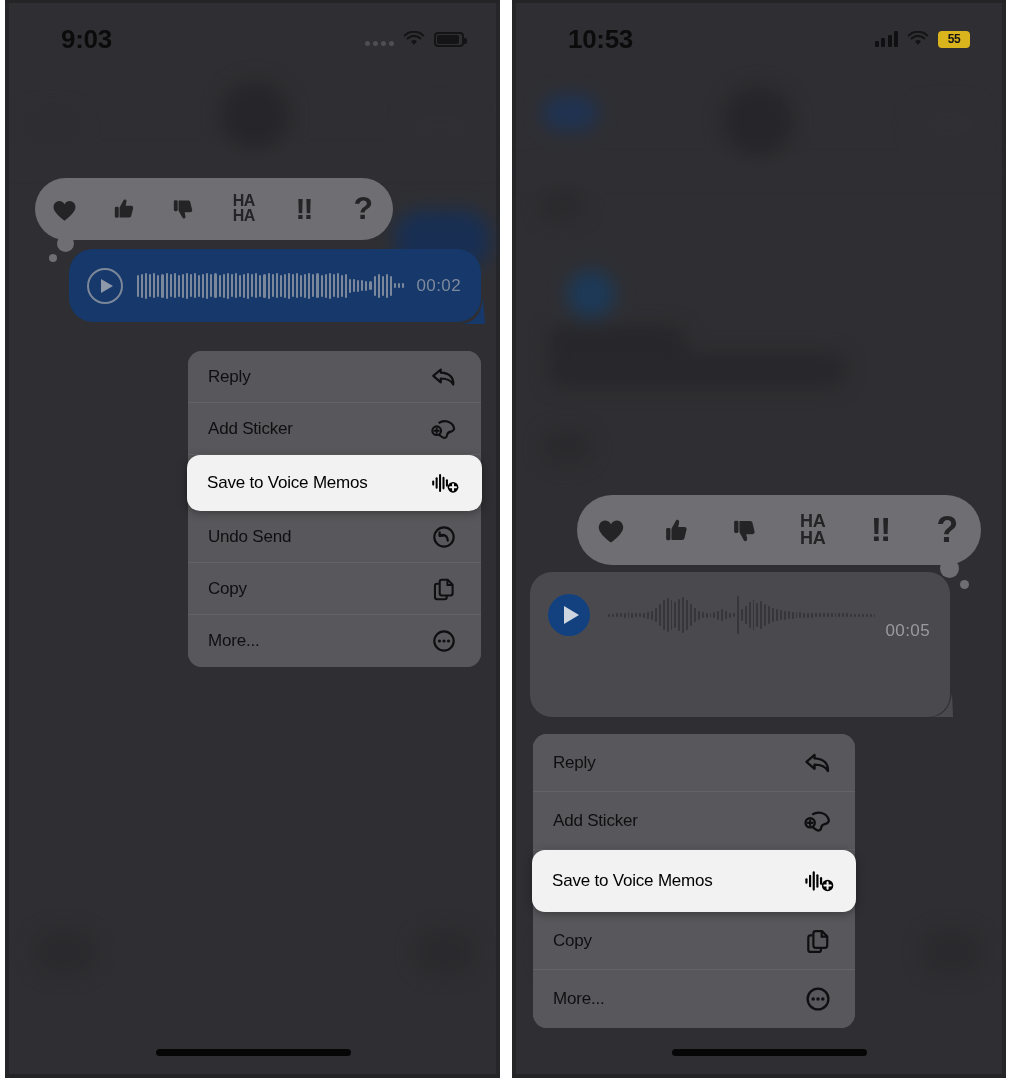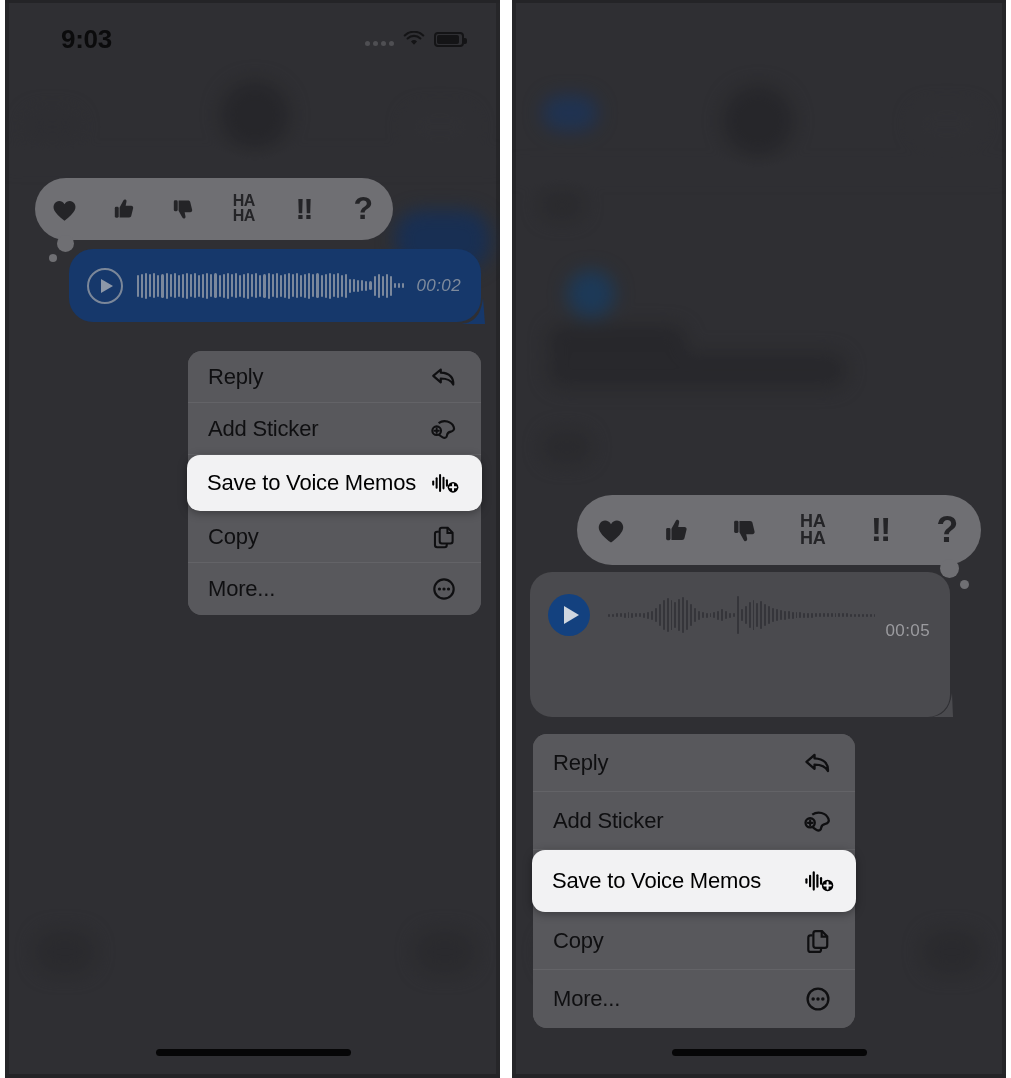--- a/index.html
+++ b/index.html
@@ -211,21 +211,21 @@
     position:absolute; inset:0; border-radius:14px;
     background: #58585c; overflow:hidden;
   }
   .mi {
     position: relative;
     display:flex; align-items:center; justify-content: space-between;
     padding: 0 20px 0 20px;
     color: #0f0f11;
     z-index: 2;
   }
-  .mi .lbl { font-size: 22px; letter-spacing:-0.2px; }
+  .mi .lbl { font-size: 17px; letter-spacing:-0.2px; }
   .mi .ico { width: 34px; height: 34px; display:flex; align-items:center; justify-content:center; flex:none; }
   .mi.sep::after {
     content:""; position:absolute; left:0; right:0; bottom:0; height:1px;
     background: rgba(255,255,255,0.07);
   }
   .mi.highlight {
     background: #f2f2f3;
     border-radius: 13px;
     z-index: 3;
     box-shadow: 0 2px 10px rgba(0,0,0,0.35);
@@ -382,21 +382,21 @@
             <i style="height: 9px; background: rgb(123, 136, 156);"></i>
             <i style="height: 20px; background: rgb(123, 136, 156);"></i>
             <i style="height: 24px; background: rgb(123, 136, 156);"></i>
             <i style="height: 20px; background: rgb(123, 136, 156);"></i>
             <i style="height: 24px; background: rgb(123, 136, 156);"></i>
             <i style="height: 20px; background: rgb(123, 136, 156);"></i>
             <i style="height: 5px; background: rgb(123, 136, 156);"></i>
             <i style="height: 5px; background: rgb(123, 136, 156);"></i>
             <i style="height: 5px; background: rgb(123, 136, 156);"></i>
           </div>
-        <div class="dur" style="color:#7e8a9c;font-style:italic;">00:02</div>
+        <div class="dur" style="color:#7e8a9c;">00:02</div>
         <div class="tail"></div>
       </div>
 
       <div class="ctxmenu" style="left:183px; top:351px; width:293px;">
         <div class="bgcard"></div>
         <div class="mi sep" style="height:52px;">
           <span class="lbl">Reply</span>
           <span class="ico">
             <svg viewBox="0 0 26 24" width="28" height="26">
               <path d="M10 5 L3 11 L10 17 v-3.6 c6 0 9.6 1.6 11.6 5.6 .4-6.6-3.4-10.6-11.6-11 Z" fill="none" stroke="#0f0f11" stroke-width="2" stroke-linejoin="round"></path>
@@ -419,20 +419,30 @@
             <svg viewBox="0 0 28 24" width="30" height="26">
               <g stroke="#000" stroke-width="1.9" stroke-linecap="round">
                 <path d="M3 10.5 v3"></path>
                   <path d="M6.2 7.5 v9"></path>
                   <path d="M9.4 4.5 v15"></path>
                 <path d="M12.6 7 v10"></path>
                   <path d="M15.8 9.5 v5"></path>
               </g>
               <circle cx="21.5" cy="16" r="5" fill="#000"></circle>
               <path d="M21.5 13.2 v5.6 M18.7 16 h5.6" stroke="#f2f2f3" stroke-width="1.8" stroke-linecap="round"></path>
+            </svg>
+          </span>
+        </div>
+        <div class="mi sep" style="height:52px;">
+          <span class="lbl">Undo Send</span>
+          <span class="ico">
+            <svg viewBox="0 0 26 24" width="28" height="26">
+              <circle cx="13" cy="12" r="9" fill="none" stroke="#0f0f11" stroke-width="2"></circle>
+              <path d="M16.5 15.5 C16.5 10.5 12 9 9.5 10.5" fill="none" stroke="#0f0f11" stroke-width="2" stroke-linecap="round"></path>
+              <path d="M9 7.6 L8.8 11 L12.2 10.8" fill="none" stroke="#0f0f11" stroke-width="2" stroke-linecap="round" stroke-linejoin="round"></path>
             </svg>
           </span>
         </div>
         <div class="mi sep" style="height:52px;">
           <span class="lbl">Copy</span>
           <span class="ico">
             <svg viewBox="0 0 26 24" width="28" height="26">
               <path d="M11 3.5 h5.5 L21 8 v8 a2 2 0 0 1-2 2 h-8 a2 2 0 0 1-2-2 V5.5 a2 2 0 0 1 2-2 Z" fill="none" stroke="#0f0f11" stroke-width="1.9"></path>
               <path d="M16.2 3.6 v4.6 h4.6" fill="none" stroke="#0f0f11" stroke-width="1.9"></path>
               <path d="M15.6 18.2 v1.3 a2 2 0 0 1-2 2 h-7 a2 2 0 0 1-2-2 V9.2 a2 2 0 0 1 2-2 h1.6" fill="none" stroke="#0f0f11" stroke-width="1.9"></path>
@@ -473,20 +483,39 @@
         <div class="blob" style="left:55px;  top:270px; width:48px; height:48px; border-radius:50%; background:#214a74;"></div>
         <div class="blob" style="left:35px;  top:325px; width:140px; height:34px; background:#303034;"></div>
         <div class="blob" style="left:35px;  top:352px; width:300px; height:36px; background:#313135;"></div>
         <div class="blob" style="left:30px;  top:430px; width:50px; height:34px; background:#343438;"></div>
         <div class="blob" style="left:30px;  top:930px; width:60px; height:44px; background:#343438;"></div>
         <div class="blob" style="left:410px; top:930px; width:60px; height:44px; background:#343438;"></div>
       </div>
 
       <div class="dim"></div>
 
+      <div class="statusbar">
+        <div class="clock">10:53</div>
+        <div class="status-right">
+          <div class="bars-signal">
+            <i></i>
+              <i></i>
+              <i></i>
+              <i></i>
+          </div>
+          <div class="wifi">
+            <svg viewBox="0 0 24 18" width="22" height="16">
+              <path d="M12 15.4 L8.6 11.9 a4.9 4.9 0 0 1 6.8 0 Z" fill="#141416"></path>
+              <path d="M4.8 8.4 a10.4 10.4 0 0 1 14.4 0" stroke="#141416" stroke-width="2.4" fill="none" stroke-linecap="round"></path>
+              <path d="M1.6 5.0 a15.1 15.1 0 0 1 20.8 0" stroke="#141416" stroke-width="2.4" fill="none" stroke-linecap="round"></path>
+            </svg>
+          </div>
+          <div class="battery-pct">55</div>
+        </div>
+      </div>
 
       <div class="tapbar" style="left:65px; top:495px; width:404px; height:70px;">
         <div class="tap">
           <svg viewBox="0 0 24 22" width="30" height="28">
             <path d="M12 21 C2 13.5 1 9.2 3.2 5.7 C5.3 2.4 10 2.8 12 6.3 C14 2.8 18.7 2.4 20.8 5.7 C23 9.2 22 13.5 12 21 Z" fill="#242427"></path>
           </svg>
         </div>
         <div class="tap">
           <svg viewBox="0 0 24 24" width="29" height="29">
             <path d="M7 10.5 L10.5 4.2 c.5-1 1.3-1.2 2-0.9 .9 .4 1 1.3 .8 2.2 L12.6 9 h5.1 c1.3 0 2.1 1 1.8 2.2 l-1.7 7.1 c-.2 1-1 1.6-2 1.6 H7 Z" fill="#242427"></path>

